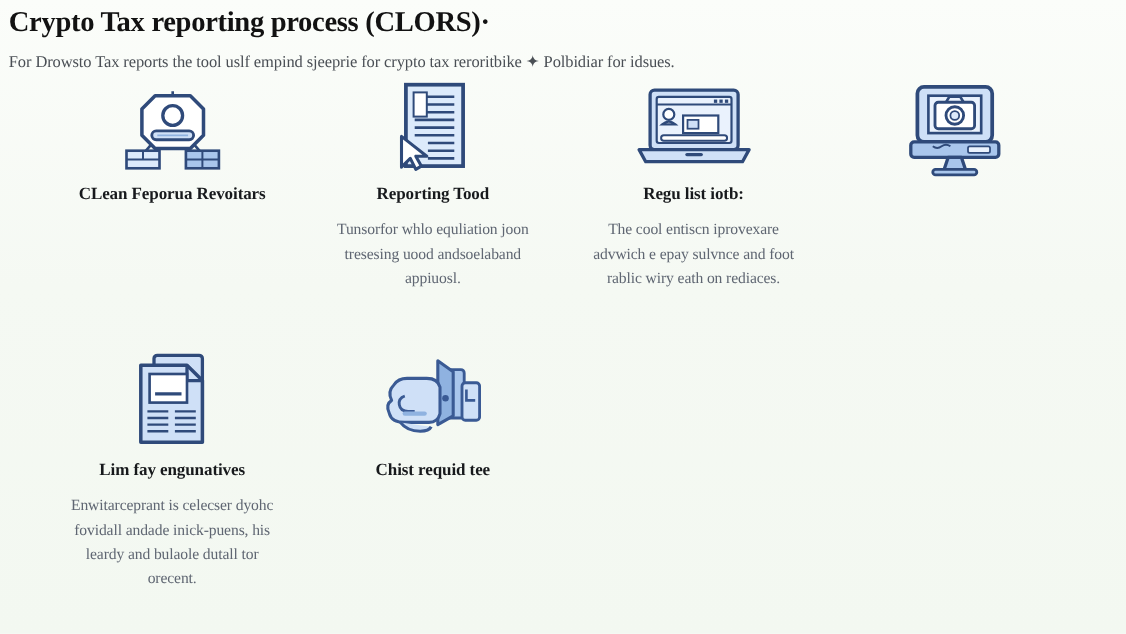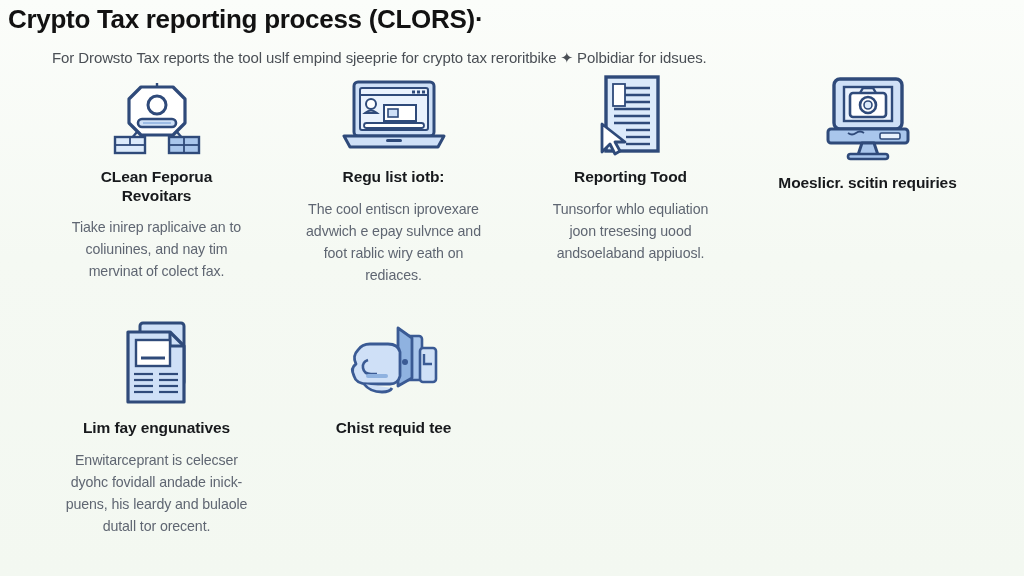--- a/index.html
+++ b/index.html
@@ -13,20 +13,21 @@
     font-family: "Liberation Sans", sans-serif;
     background: #f7faf6;
   }
 
   #slide {
     position: relative;
     width: 1024px;
     height: 576px;
     background: linear-gradient(180deg, #fbfdfa 0%, #f5f9f3 45%, #f3f8f1 100%);
     box-sizing: border-box;
+    font-family: Liberation Serif, serif;
   }
 
   
   #header {
     position: absolute;
     left: 8px;
     top: 4px;
     right: 20px;
   }
   #page-title {
@@ -38,21 +39,20 @@
     margin: 0;
     white-space: nowrap;
   }
   #page-subtitle {
     font-size: 15px;
     color: #4a4f55;
     margin-top: 13px;
     line-height: 1.3;
     white-space: nowrap;
     letter-spacing: -0.1px;
-    margin-left: 44px;
   }
 
   
   #grid {
     position: absolute;
     left: 38px;
     top: 72px;
     width: 948px;
     display: grid;
     grid-template-columns: repeat(4, 1fr);
@@ -124,49 +124,20 @@
           <rect x="4" y="62" width="30" height="16" fill="#dceafb" stroke="#2f4a7a" stroke-width="2.4"></rect>
           <line x1="4" y1="70" x2="34" y2="70" stroke="#2f4a7a" stroke-width="1.8"></line>
           <line x1="19" y1="62" x2="19" y2="70" stroke="#2f4a7a" stroke-width="1.8"></line>
 
           <rect x="58" y="62" width="30" height="16" fill="#a9c6ec" stroke="#2f4a7a" stroke-width="2.4"></rect>
           <line x1="58" y1="70" x2="88" y2="70" stroke="#2f4a7a" stroke-width="1.8"></line>
           <line x1="73" y1="62" x2="73" y2="78" stroke="#2f4a7a" stroke-width="1.8"></line>
         </svg>
       </div>
       <div class="card-heading">CLean Feporua Revoitars</div>
-      <div class="card-body">Tiake inirep raplicaive an to coliunines, and nay tim mervinat of colect fax.</div>
-    </div>
-
-    <div class="card row1">
-      <div class="card-icon">
-        <svg width="104" height="72" viewBox="0 0 104 72">
-          <rect x="12" y="3" width="80" height="54" rx="4" fill="#cfe0f7" stroke="#2f4a7a" stroke-width="3"></rect>
-          <rect x="18" y="9" width="68" height="42" rx="2" fill="#eaf2fd" stroke="#2f4a7a" stroke-width="2"></rect>
-          <line x1="18" y1="16" x2="86" y2="16" stroke="#2f4a7a" stroke-width="2"></line>
-          <g fill="#2f4a7a">
-            <rect x="70" y="11.5" width="3" height="3"></rect>
-            <rect x="75" y="11.5" width="3" height="3"></rect>
-            <rect x="80" y="11.5" width="3" height="3"></rect>
-          </g>
-
-          <circle cx="29" cy="25" r="5" fill="#ffffff" stroke="#2f4a7a" stroke-width="2"></circle>
-          <path d="M23 34 q6 -5 12 0 z" fill="#ffffff" stroke="#2f4a7a" stroke-width="2"></path>
-
-          <rect x="42" y="26" width="32" height="16" fill="#ffffff" stroke="#2f4a7a" stroke-width="2"></rect>
-          <rect x="46" y="30" width="10" height="8" fill="#cfe0f7" stroke="#2f4a7a" stroke-width="1.6"></rect>
-
-          <rect x="22" y="44" width="60" height="5" rx="2.5" fill="#ffffff" stroke="#2f4a7a" stroke-width="1.8"></rect>
-
-          <path d="M2 57 H102 L96 68 H8 Z" fill="#cfe0f7" stroke="#2f4a7a" stroke-width="3" stroke-linejoin="round"></path>
-          <rect x="44" y="60" width="16" height="3" rx="1.5" fill="#2f4a7a"></rect>
-        </svg>
-      </div>
-      <div class="card-heading">Regu list iotb:</div>
-      <div class="card-body">The cool entiscn iprovexare advwich e epay sulvnce and foot rablic wiry eath on rediaces.</div>
     </div>
 
     <div class="card row1">
       <div class="card-icon">
         <svg width="70" height="82" viewBox="0 0 70 82">
           <rect x="10" y="3" width="52" height="74" fill="#dceafb" stroke="#2f4a7a" stroke-width="3.4"></rect>
           <g stroke="#2f4a7a" stroke-width="2.4">
             <line x1="18" y1="14" x2="54" y2="14"></line>
             <line x1="18" y1="21" x2="54" y2="21"></line>
             <line x1="18" y1="28" x2="54" y2="28"></line>
@@ -180,40 +151,67 @@
 
           <rect x="17" y="10" width="12" height="22" fill="#ffffff" stroke="#2f4a7a" stroke-width="1.8"></rect>
 
           <path d="M6 50 L6 78 L14 70 L19 80 L24 77 L19 68 L29 68 Z" fill="#ffffff" stroke="#2f4a7a" stroke-width="2.8" stroke-linejoin="round"></path>
         </svg>
       </div>
       <div class="card-heading">Reporting Tood</div>
       <div class="card-body">Tunsorfor whlo equliation joon tresesing uood andsoelaband appiuosl.</div>
     </div>
 
+    <div class="card row1">
+      <div class="card-icon">
+        <svg width="104" height="72" viewBox="0 0 104 72">
+          <rect x="12" y="3" width="80" height="54" rx="4" fill="#cfe0f7" stroke="#2f4a7a" stroke-width="3"></rect>
+          <rect x="18" y="9" width="68" height="42" rx="2" fill="#eaf2fd" stroke="#2f4a7a" stroke-width="2"></rect>
+          <line x1="18" y1="16" x2="86" y2="16" stroke="#2f4a7a" stroke-width="2"></line>
+          <g fill="#2f4a7a">
+            <rect x="70" y="11.5" width="3" height="3"></rect>
+            <rect x="75" y="11.5" width="3" height="3"></rect>
+            <rect x="80" y="11.5" width="3" height="3"></rect>
+          </g>
+
+          <circle cx="29" cy="25" r="5" fill="#ffffff" stroke="#2f4a7a" stroke-width="2"></circle>
+          <path d="M23 34 q6 -5 12 0 z" fill="#ffffff" stroke="#2f4a7a" stroke-width="2"></path>
+
+          <rect x="42" y="26" width="32" height="16" fill="#ffffff" stroke="#2f4a7a" stroke-width="2"></rect>
+          <rect x="46" y="30" width="10" height="8" fill="#cfe0f7" stroke="#2f4a7a" stroke-width="1.6"></rect>
+
+          <rect x="22" y="44" width="60" height="5" rx="2.5" fill="#ffffff" stroke="#2f4a7a" stroke-width="1.8"></rect>
+
+          <path d="M2 57 H102 L96 68 H8 Z" fill="#cfe0f7" stroke="#2f4a7a" stroke-width="3" stroke-linejoin="round"></path>
+          <rect x="44" y="60" width="16" height="3" rx="1.5" fill="#2f4a7a"></rect>
+        </svg>
+      </div>
+      <div class="card-heading">Regu list iotb:</div>
+      <div class="card-body">The cool entiscn iprovexare advwich e epay sulvnce and foot rablic wiry eath on rediaces.</div>
+    </div>
+
     <div class="card row2">
       <div class="card-icon">
         <svg width="100" height="86" viewBox="0 0 100 86">
           <rect x="16" y="4" width="68" height="50" rx="6" fill="#cfe0f7" stroke="#2f4a7a" stroke-width="3.4"></rect>
           <rect x="26" y="12" width="48" height="34" fill="#eaf2fd" stroke="#2f4a7a" stroke-width="2.4"></rect>
 
           <rect x="32" y="18" width="36" height="24" rx="3" fill="#ffffff" stroke="#2f4a7a" stroke-width="2.6"></rect>
           <path d="M42 18 l3 -5 h10 l3 5" fill="none" stroke="#2f4a7a" stroke-width="2.4"></path>
           <circle cx="50" cy="30" r="8" fill="#ffffff" stroke="#2f4a7a" stroke-width="2.6"></circle>
           <circle cx="50" cy="30" r="4" fill="#dceafb" stroke="#2f4a7a" stroke-width="1.6"></circle>
 
           <rect x="10" y="54" width="80" height="14" rx="3" fill="#a9c6ec" stroke="#2f4a7a" stroke-width="3"></rect>
           <rect x="62" y="58" width="20" height="6" rx="1.5" fill="#eaf2fd" stroke="#2f4a7a" stroke-width="1.6"></rect>
           <path d="M30 58 q4 3 8 0 q4 -3 8 0" fill="none" stroke="#2f4a7a" stroke-width="1.8"></path>
 
           <path d="M44 68 h12 l4 12 h-20 z" fill="#a9c6ec" stroke="#2f4a7a" stroke-width="3" stroke-linejoin="round"></path>
           <rect x="30" y="79" width="40" height="5" rx="2.5" fill="#a9c6ec" stroke="#2f4a7a" stroke-width="2.6"></rect>
         </svg>
       </div>
-      <div class="card-heading">Moeslicr. scitin requiries</div>
     </div>
 
     <div class="card row2">
       <div class="card-icon">
         <svg width="74" height="86" viewBox="0 0 74 86">
 
           <rect x="20" y="3" width="44" height="62" rx="3" fill="#cfe0f7" stroke="#2f4a7a" stroke-width="3"></rect>
 
           <path d="M8 12 H50 L64 26 V82 H8 Z" fill="#cfe0f7" stroke="#2f4a7a" stroke-width="3.2" stroke-linejoin="round"></path>
           <path d="M50 12 V26 H64" fill="none" stroke="#2f4a7a" stroke-width="3" stroke-linejoin="round"></path>

